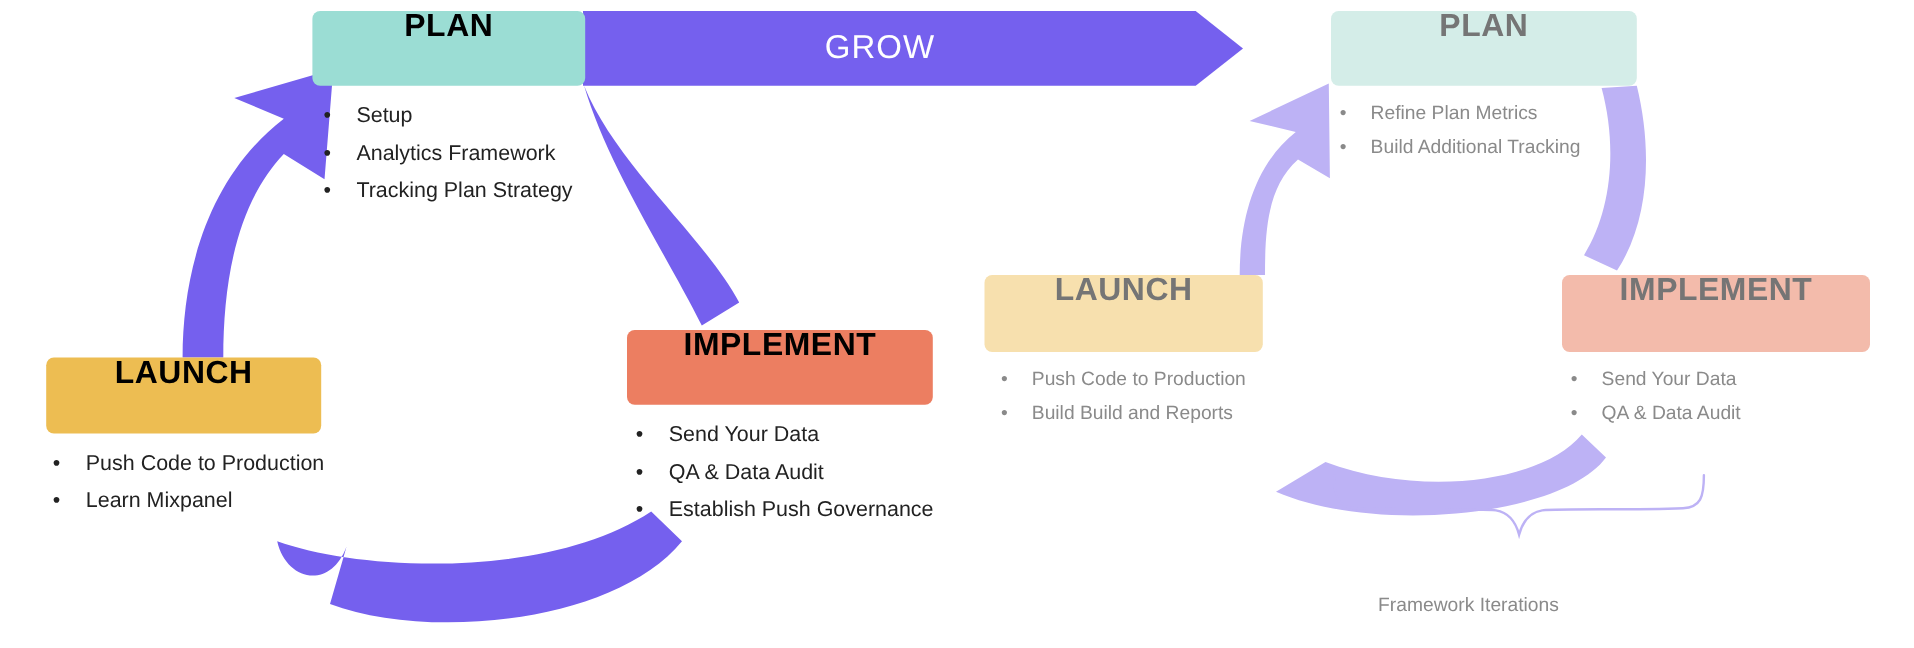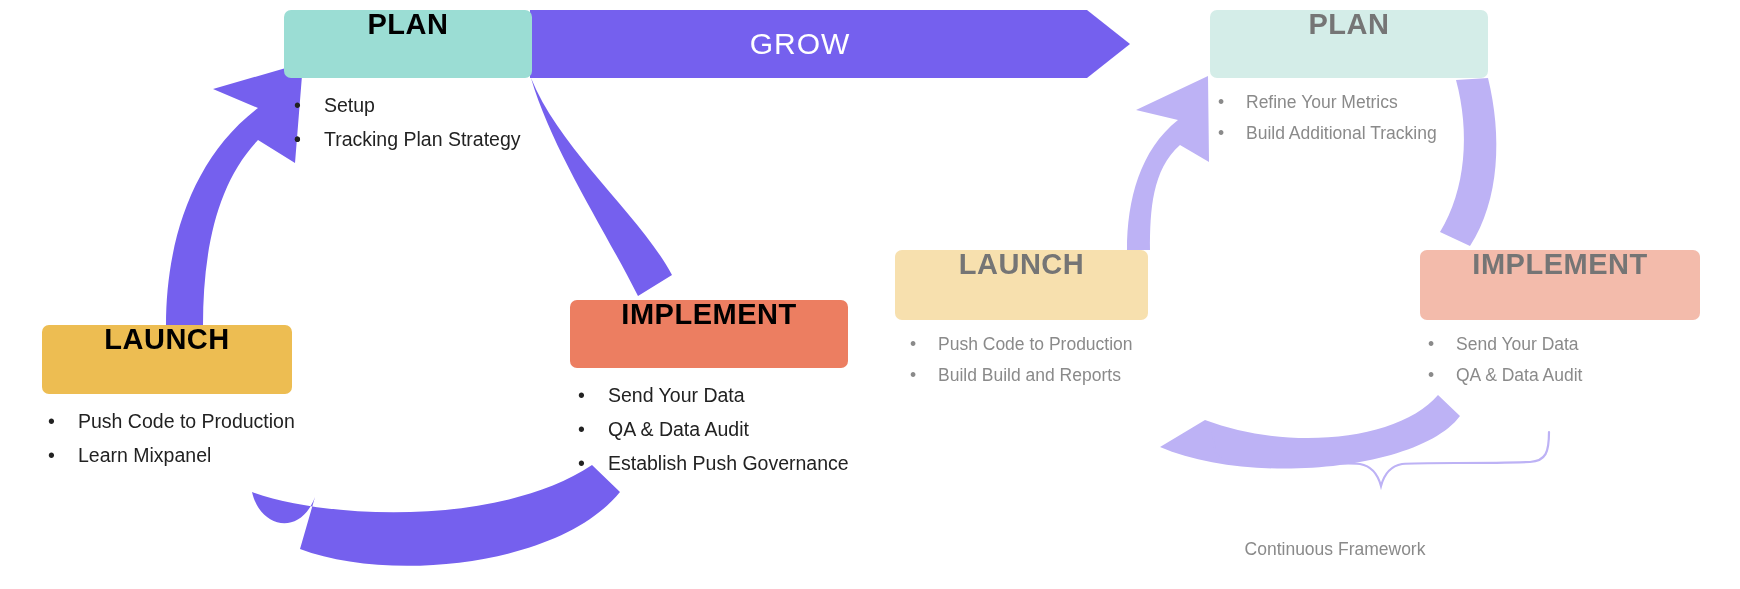--- a/index.html
+++ b/index.html
@@ -167,20 +167,21 @@
     <div class="stage-header" style="height:68px; background:#9BDDD4;">
       <span class="stage-title" style="font-size:29px;">PLAN</span>
     </div>
     <ul class="bullets" style="margin-top:16px; margin-left:10px;">
       <li style="padding-left:30px; margin-bottom:11px;">
         <span class="dot">•</span>
         <span class="btxt">Setup</span>
       </li>
       <li style="padding-left:30px; margin-bottom:11px;">
         <span class="dot">•</span>
+        <span class="btxt">Analytics Framework</span>
       </li>
       <li style="padding-left:30px;">
         <span class="dot">•</span>
         <span class="btxt">Tracking Plan Strategy</span>
       </li>
     </ul>
   </div>
 
   <div class="stage active" style="left:570px; top:300px; width:278px;">
     <div class="stage-header" style="height:68px; background:#EC7E61;">
@@ -218,21 +219,21 @@
     </ul>
   </div>
 
   <div class="stage faded" style="left:1210px; top:10px; width:278px;">
     <div class="stage-header" style="height:68px; background:#D4EDE8;">
       <span class="stage-title" style="font-size:29px;">PLAN</span>
     </div>
     <ul class="bullets" style="margin-top:14px; margin-left:8px;">
       <li style="padding-left:28px; margin-bottom:10px;">
         <span class="dot">•</span>
-        <span class="btxt">Refine Your Metrics</span>
+        <span class="btxt">Refine Plan Metrics</span>
       </li>
       <li style="padding-left:28px;">
         <span class="dot">•</span>
         <span class="btxt">Build Additional Tracking</span>
       </li>
     </ul>
   </div>
 
   <div class="stage faded" style="left:1420px; top:250px; width:280px;">
     <div class="stage-header" style="height:70px; background:#F3BBAB;">
@@ -259,15 +260,15 @@
         <span class="dot">•</span>
         <span class="btxt">Push Code to Production</span>
       </li>
       <li style="padding-left:28px;">
         <span class="dot">•</span>
         <span class="btxt">Build Build and Reports</span>
       </li>
     </ul>
   </div>
 
-  <div id="iterations-caption">Continuous Framework</div>
+  <div id="iterations-caption">Framework Iterations</div>
 
 </div>
 
 </body></html>

